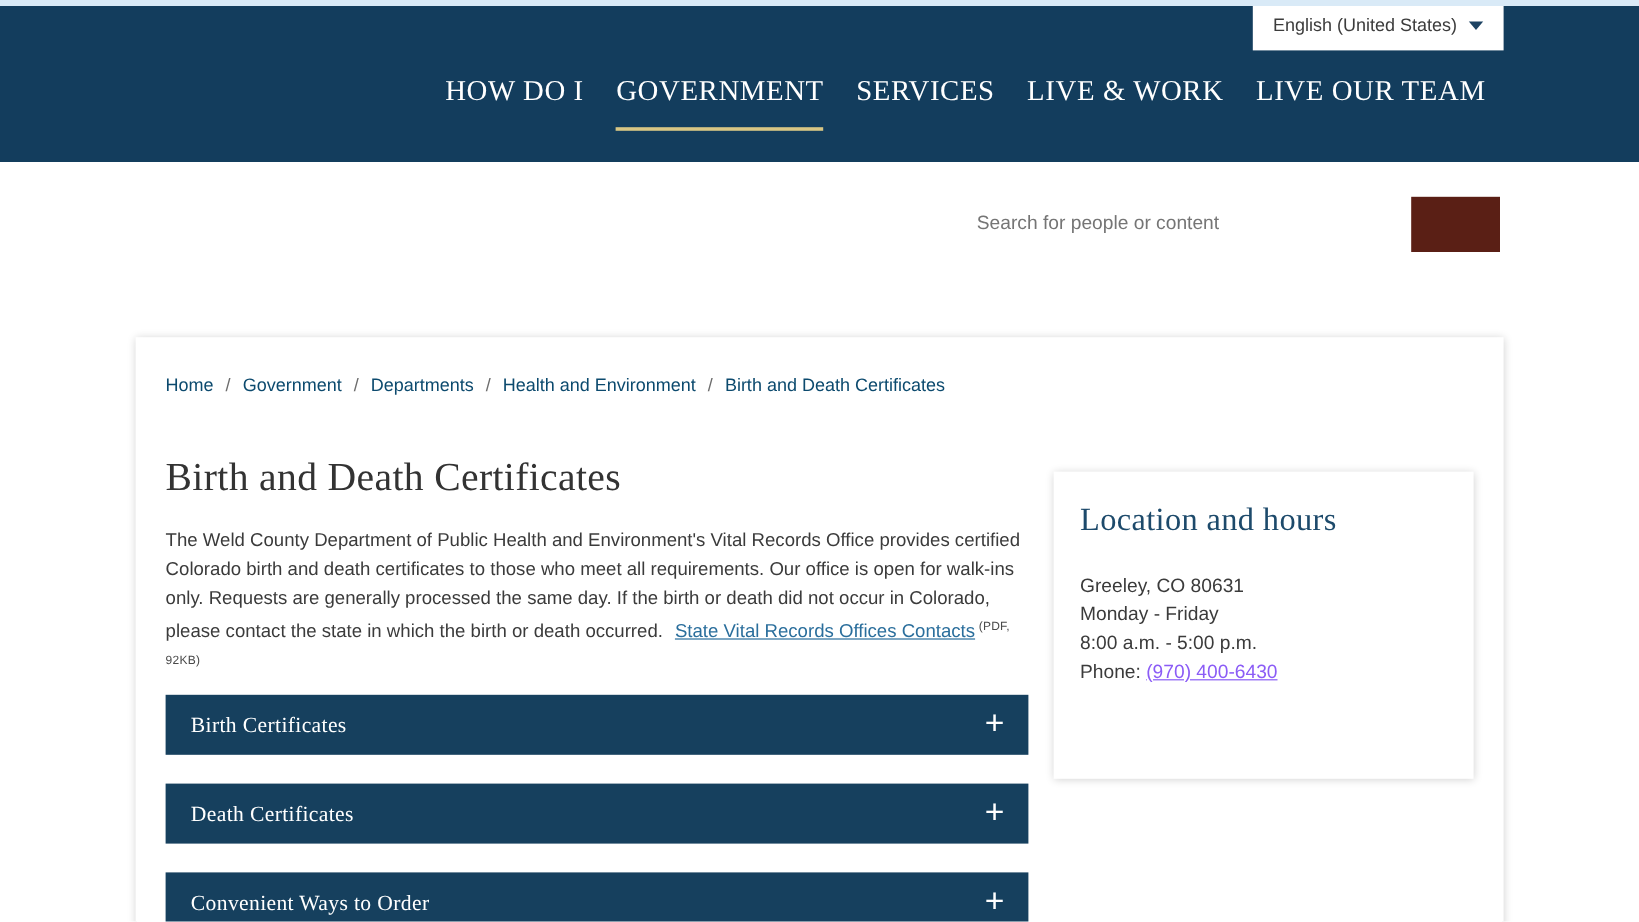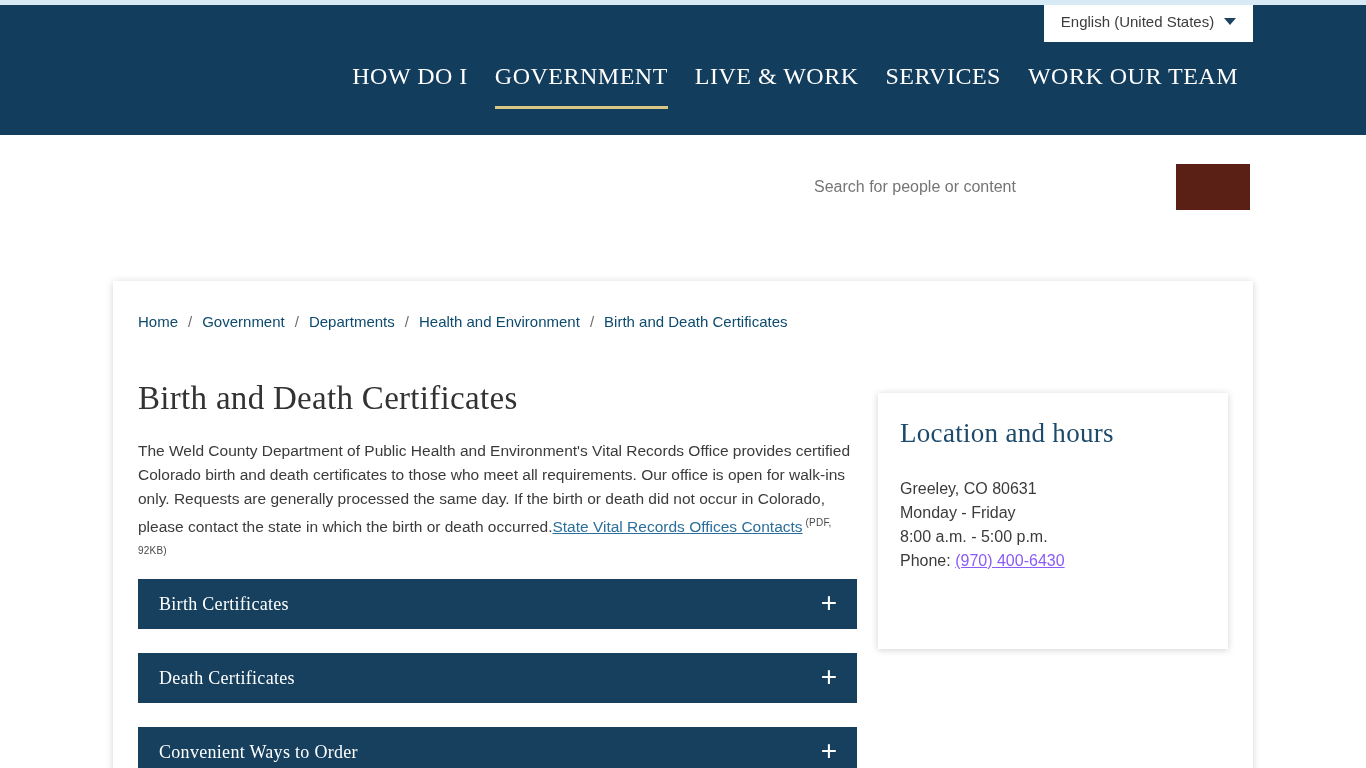--- a/index.html
+++ b/index.html
@@ -53,21 +53,21 @@
   .columns { display: flex; align-items: flex-start; }
   .content-col { width: 719px; }
   .content-col h1 {
     margin-top: 50px; font-family: "Liberation Serif", serif; font-weight: 400;
     font-size: 33px; color: #333333; letter-spacing: 0.3px;
   }
   .intro {
     margin-top: 22px; font-size: 15.5px; line-height: 24px; color: #3b3b3b; max-width: 712px;
   }
   .intro a { color: #2a6e9c; text-decoration: underline; cursor: pointer; }
-  .pdf-link { margin-left: 0; }
+  .pdf-link { margin-left: 10px; }
   .pdf-note { font-size: 10px; color: #4a4a4a; vertical-align: super; margin-left: 3px; letter-spacing: 0.2px; }
 
   .accordion { margin-top: 24px; }
   .accordion-header {
     width: 719px; height: 50px; background: #16405e; color: #ffffff;
     display: flex; align-items: center; justify-content: space-between;
     padding: 0 20px 0 21px; cursor: pointer;
   }
   .accordion-title { font-family: "Liberation Serif", serif; font-size: 18px; letter-spacing: 0.3px; }
   .plus-icon { font-size: 28px; font-weight: 300; line-height: 1; color: #ffffff; margin-top: -2px; }
@@ -91,23 +91,23 @@
 <div class="top-strip"></div>
 
 <header class="site-header">
   <div class="lang-box">
     <span class="lang-label">English (United States)</span>
     <span class="caret-down"></span>
   </div>
   <nav class="main-nav">
     <a class="nav-item">HOW DO I</a>
     <a class="nav-item active">GOVERNMENT</a>
+    <a class="nav-item">SERVICES</a>
     <a class="nav-item">LIVE &amp; WORK</a>
-    <a class="nav-item">SERVICES</a>
-    <a class="nav-item">WORK OUR TEAM</a>
+    <a class="nav-item">LIVE OUR TEAM</a>
   </nav>
 </header>
 
 <div class="search-band">
   <div class="search-row">
     <input class="search-input" type="text" placeholder="Search for people or content" style="">
     <button class="search-btn"></button>
   </div>
 </div>
 

